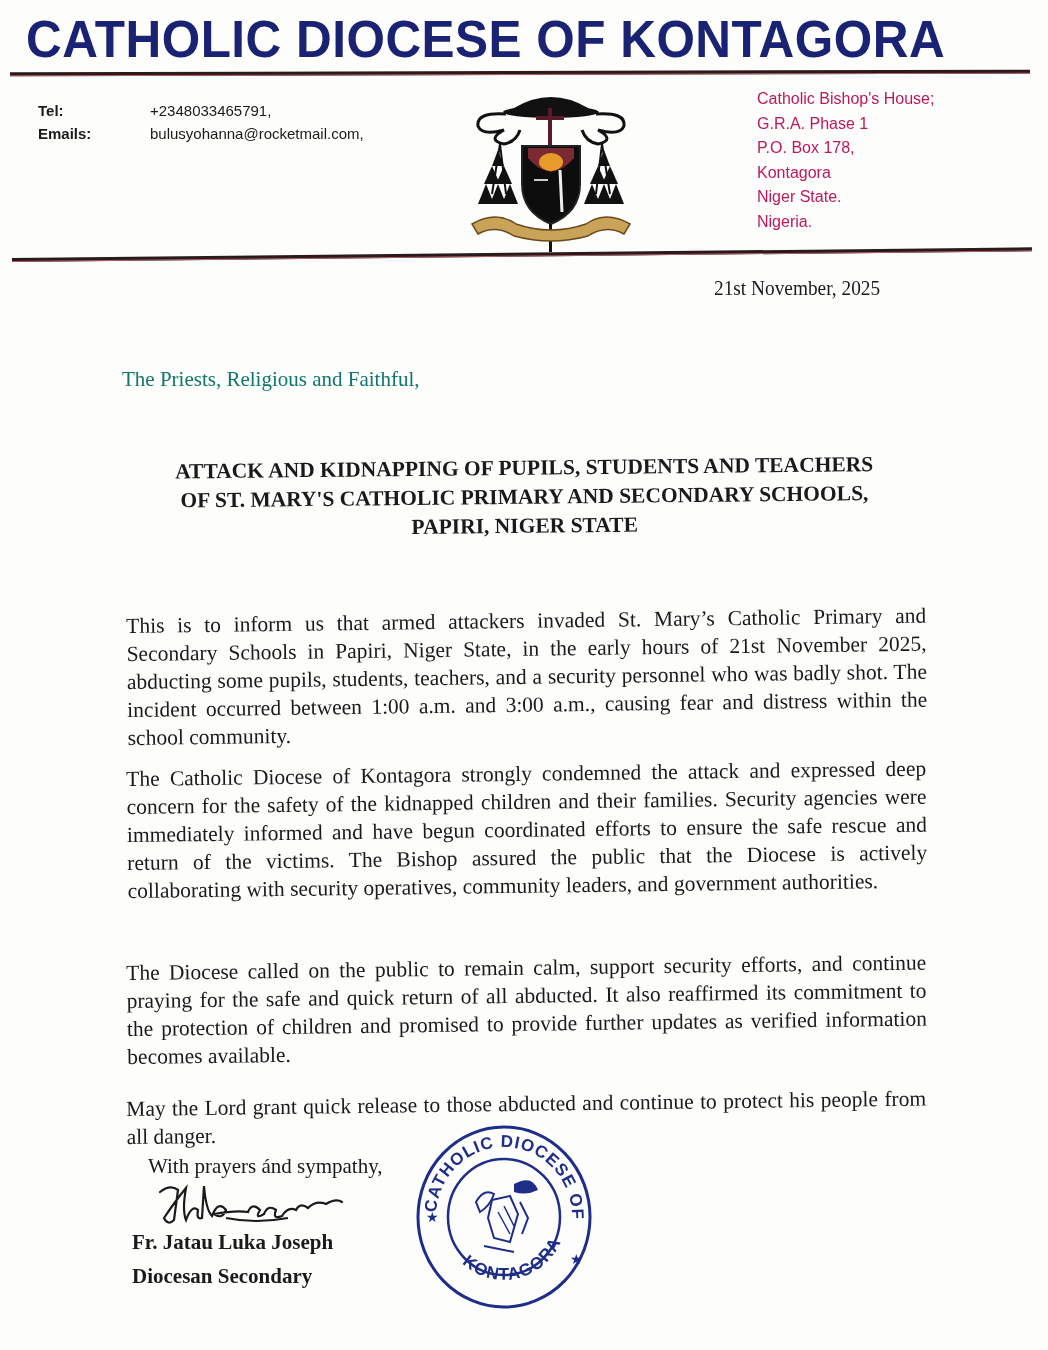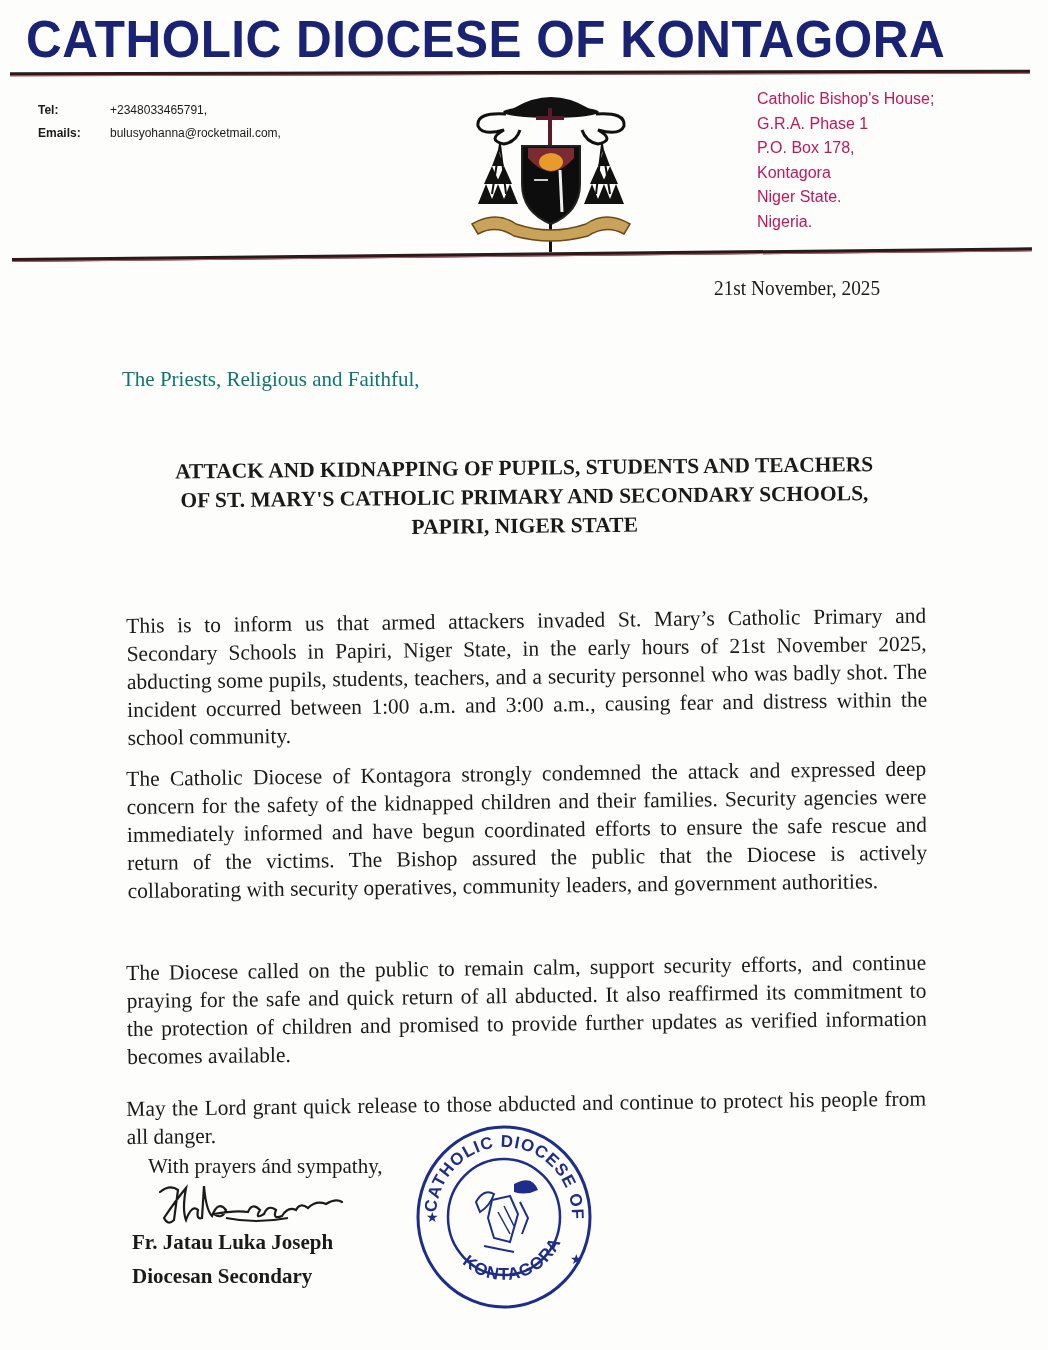--- a/index.html
+++ b/index.html
@@ -45,34 +45,35 @@
       top: 258px;
       width: 1020px;
       transform: rotate(-0.6deg);
       transform-origin: left center;
     }
     .contact-block {
       position: absolute;
       left: 38px;
       top: 99px;
       font-family: "Liberation Sans", sans-serif;
-      font-size: 12px;
+      font-size: 15px;
       line-height: 23px;
       color: #1a1a1a;
     }
     .contact-row {
       display: flex;
     }
     .contact-label {
       font-weight: bold;
       width: 72px;
       display: inline-block;
     }
     .contact-value {
       display: inline-block;
+      margin-left: 40px;
     }
     .contact-indent {
       padding-left: 72px;
     }
     .address-block {
       position: absolute;
       left: 757px;
       top: 87px;
       font-family: "Liberation Sans", sans-serif;
       font-size: 16px;

